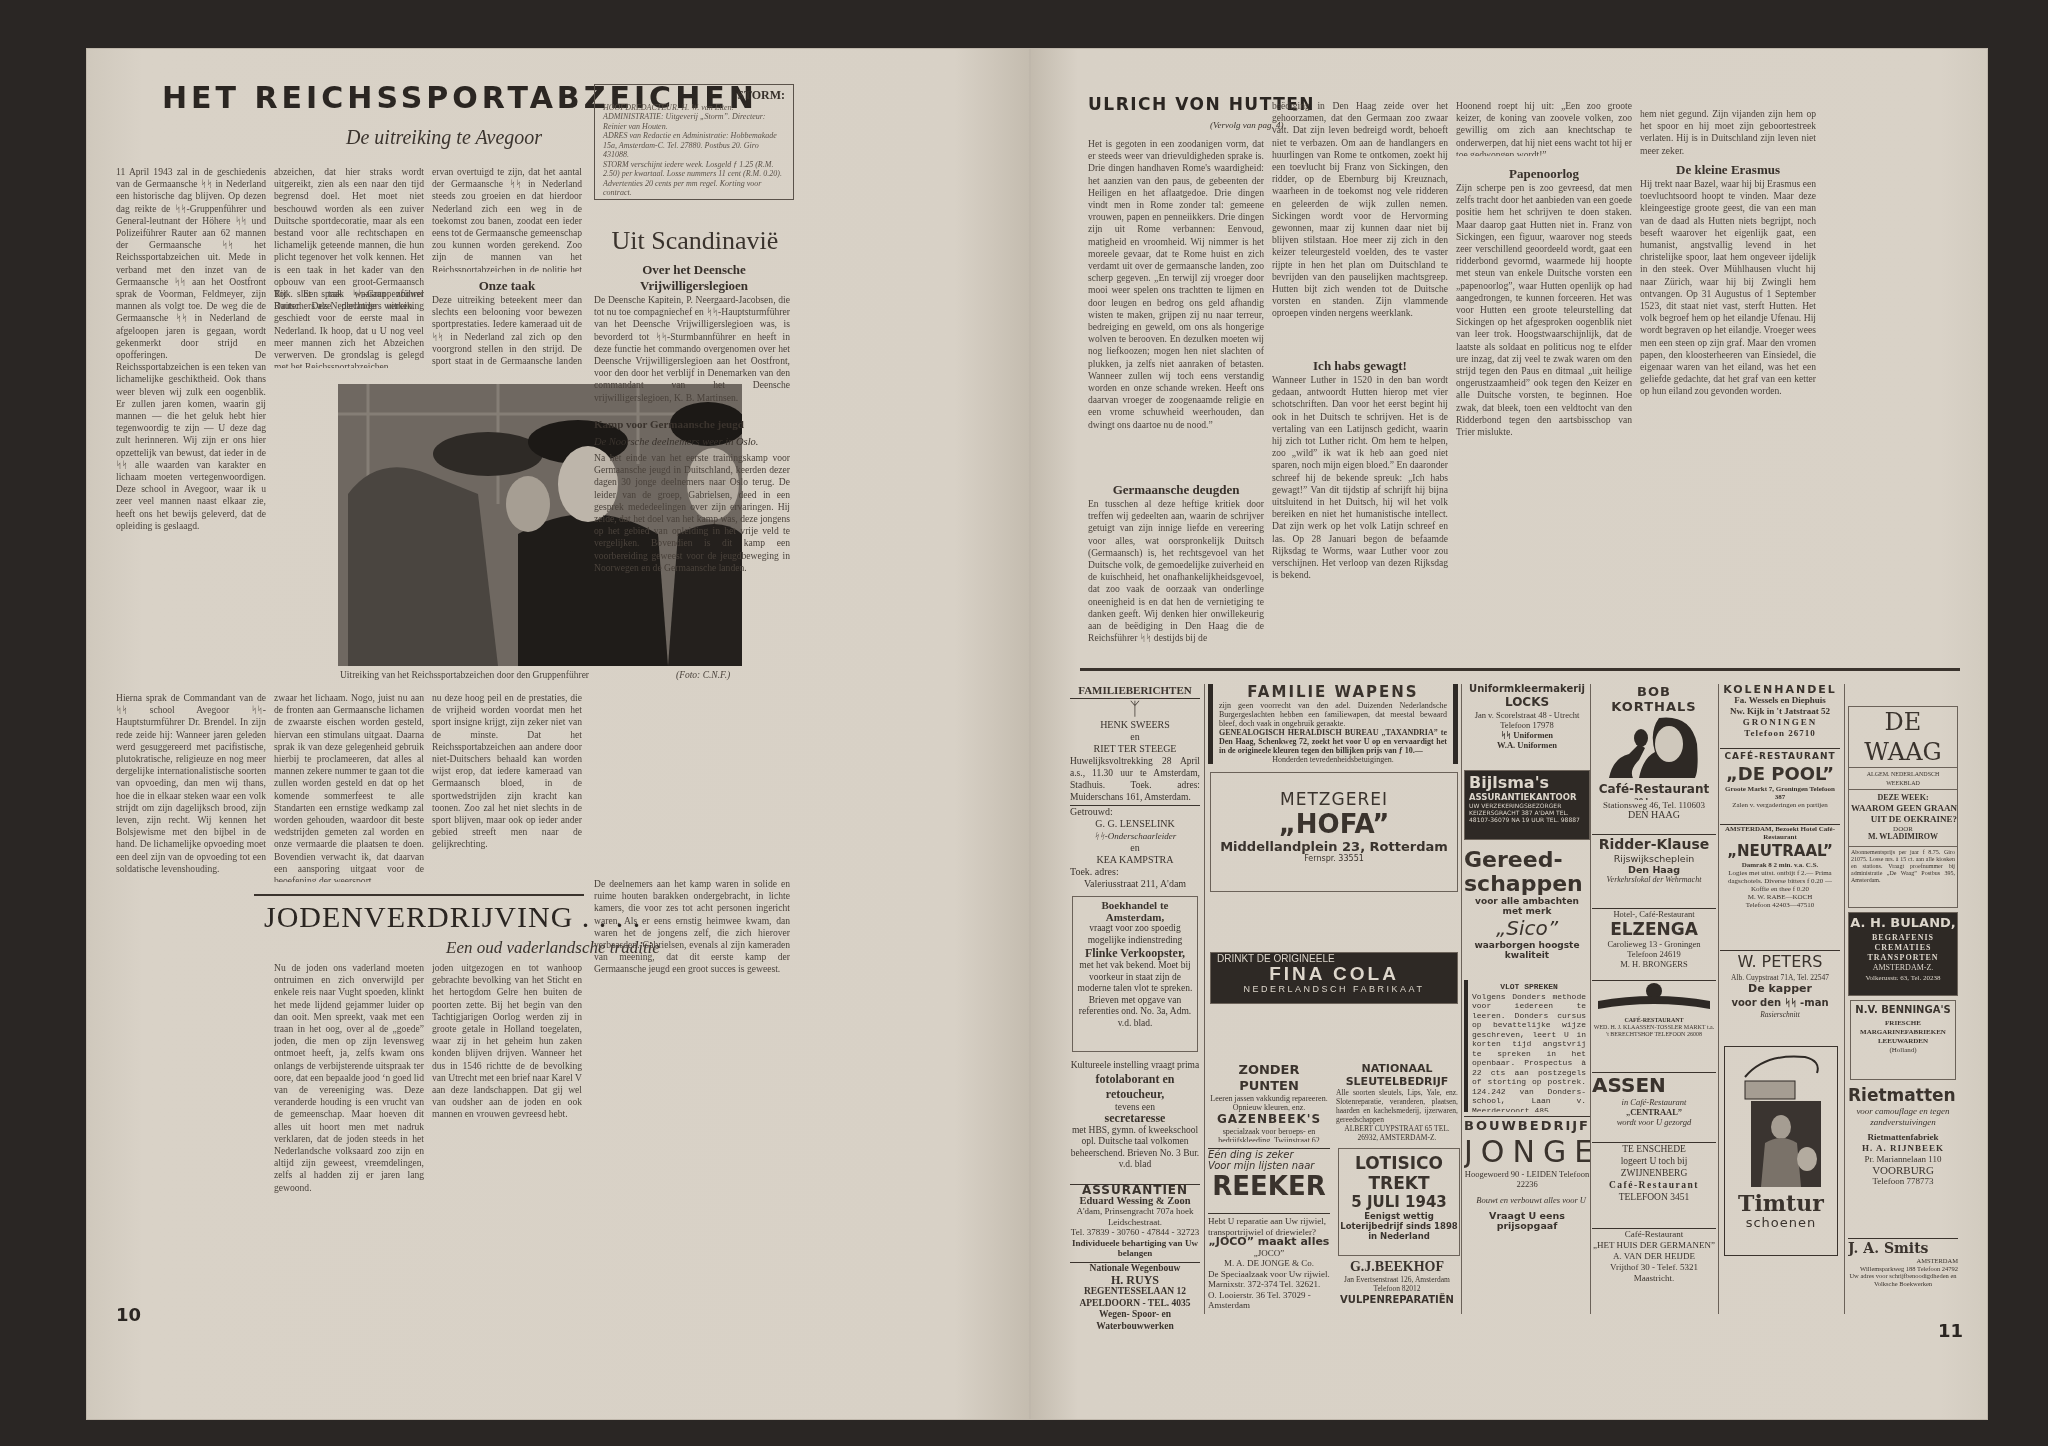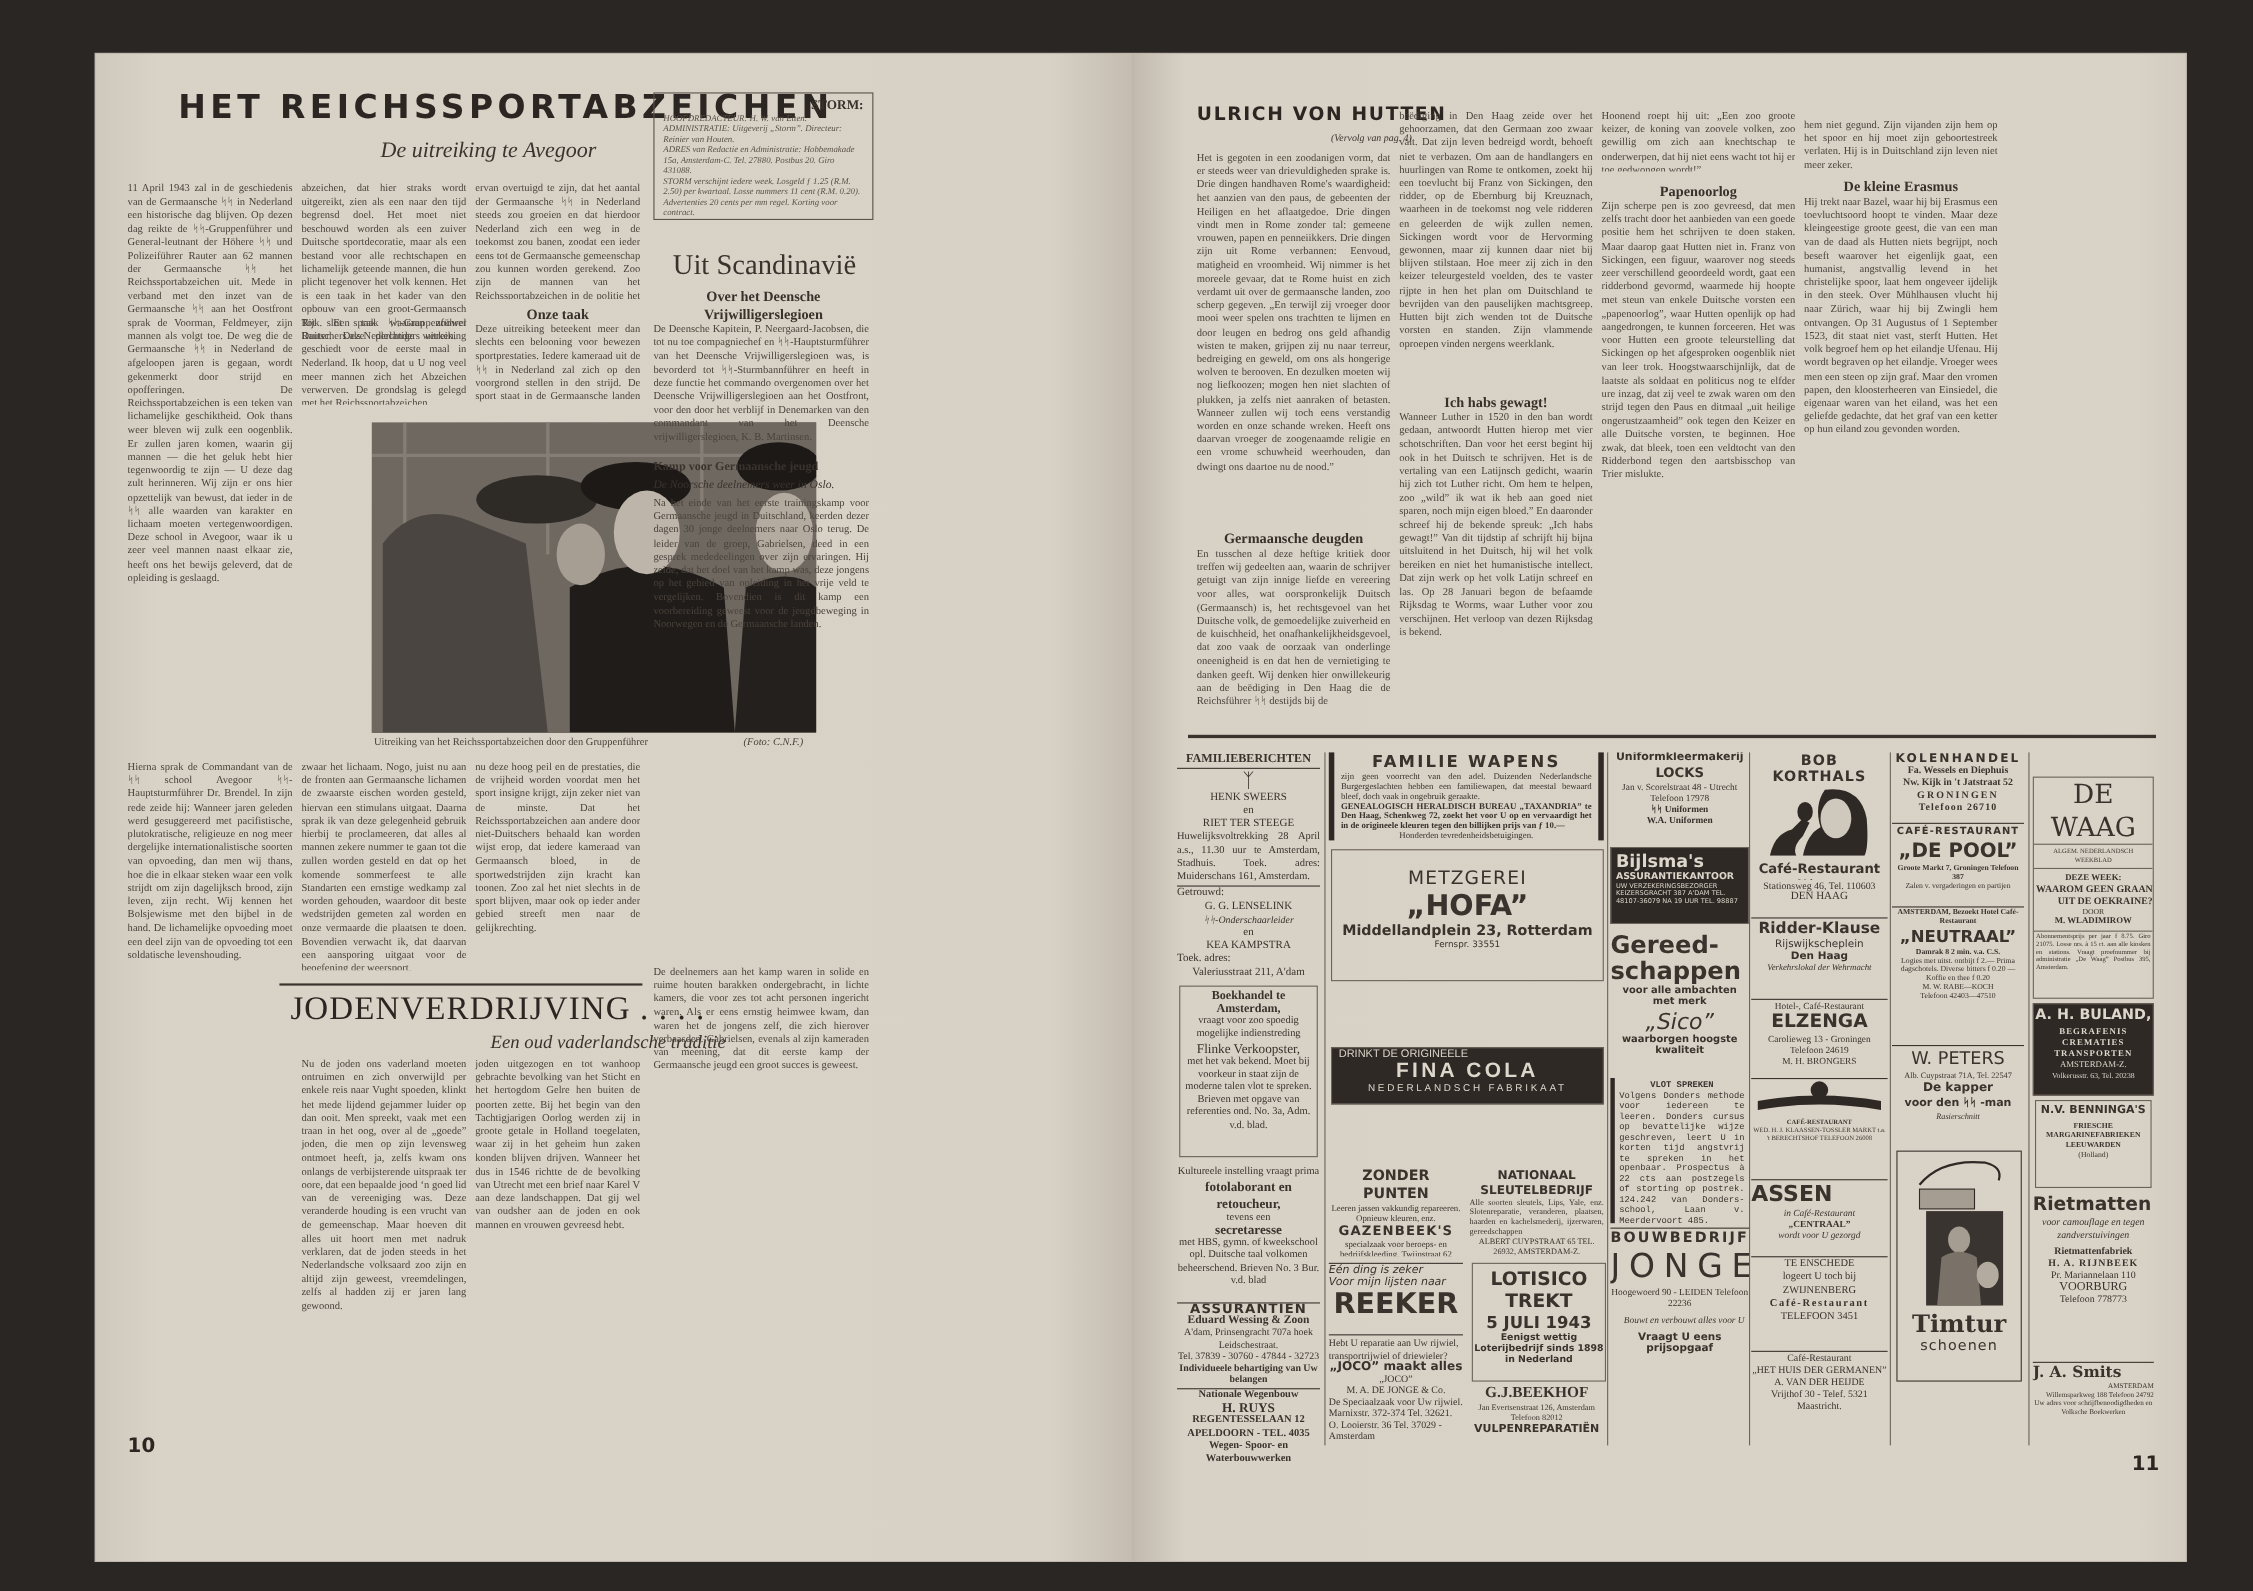--- a/index.html
+++ b/index.html
@@ -118,21 +118,21 @@
     <div>G. G. LENSELINK</div>
     <div style="font-style:italic;font-size:9px;">ᛋᛋ-Onderschaarleider</div>
     <div>en</div>
     <div>KEA KAMPSTRA</div>
     <div style="text-align:left;">Toek. adres:</div>
     <div>Valeriusstraat 211, A'dam</div>
   </div>
   <div class="ad" style="left:42px;top:848px;width:126px;height:156px;padding:3px;box-sizing:border-box;font-size:9.5px;line-height:11.5px;">
     <div style="font-weight:bold;font-size:11px;">Boekhandel te Amsterdam,</div>
     <div>vraagt voor zoo spoedig mogelijke indienstreding</div>
-    <div style="font-weight:normal;font-size:12px;line-height:14px;">Flinke Verkoopster,</div>
+    <div style="font-weight:bold;font-size:12px;line-height:14px;">Flinke Verkoopster,</div>
     <div>met het vak bekend. Moet bij voorkeur in staat zijn de moderne talen vlot te spreken. Brieven met opgave van referenties ond. No. 3a, Adm. v.d. blad.</div>
   </div>
   <div class="ad" style="left:40px;top:1012px;width:130px;border:none;font-size:9.5px;line-height:11.5px;">
     <div>Kultureele instelling vraagt prima</div>
     <div style="font-weight:bold;font-size:12px;line-height:15px;">fotolaborant en retoucheur,</div>
     <div>tevens een</div>
     <div style="font-weight:bold;font-size:12px;">secretaresse</div>
     <div>met HBS, gymn. of kweekschool opl. Duitsche taal volkomen beheerschend. Brieven No. 3 Bur. v.d. blad</div>
   </div>
   <div class="ad" style="left:40px;top:1136px;width:130px;border:none;border-top:1px solid #3a332d;font-size:9px;line-height:10.5px;">

